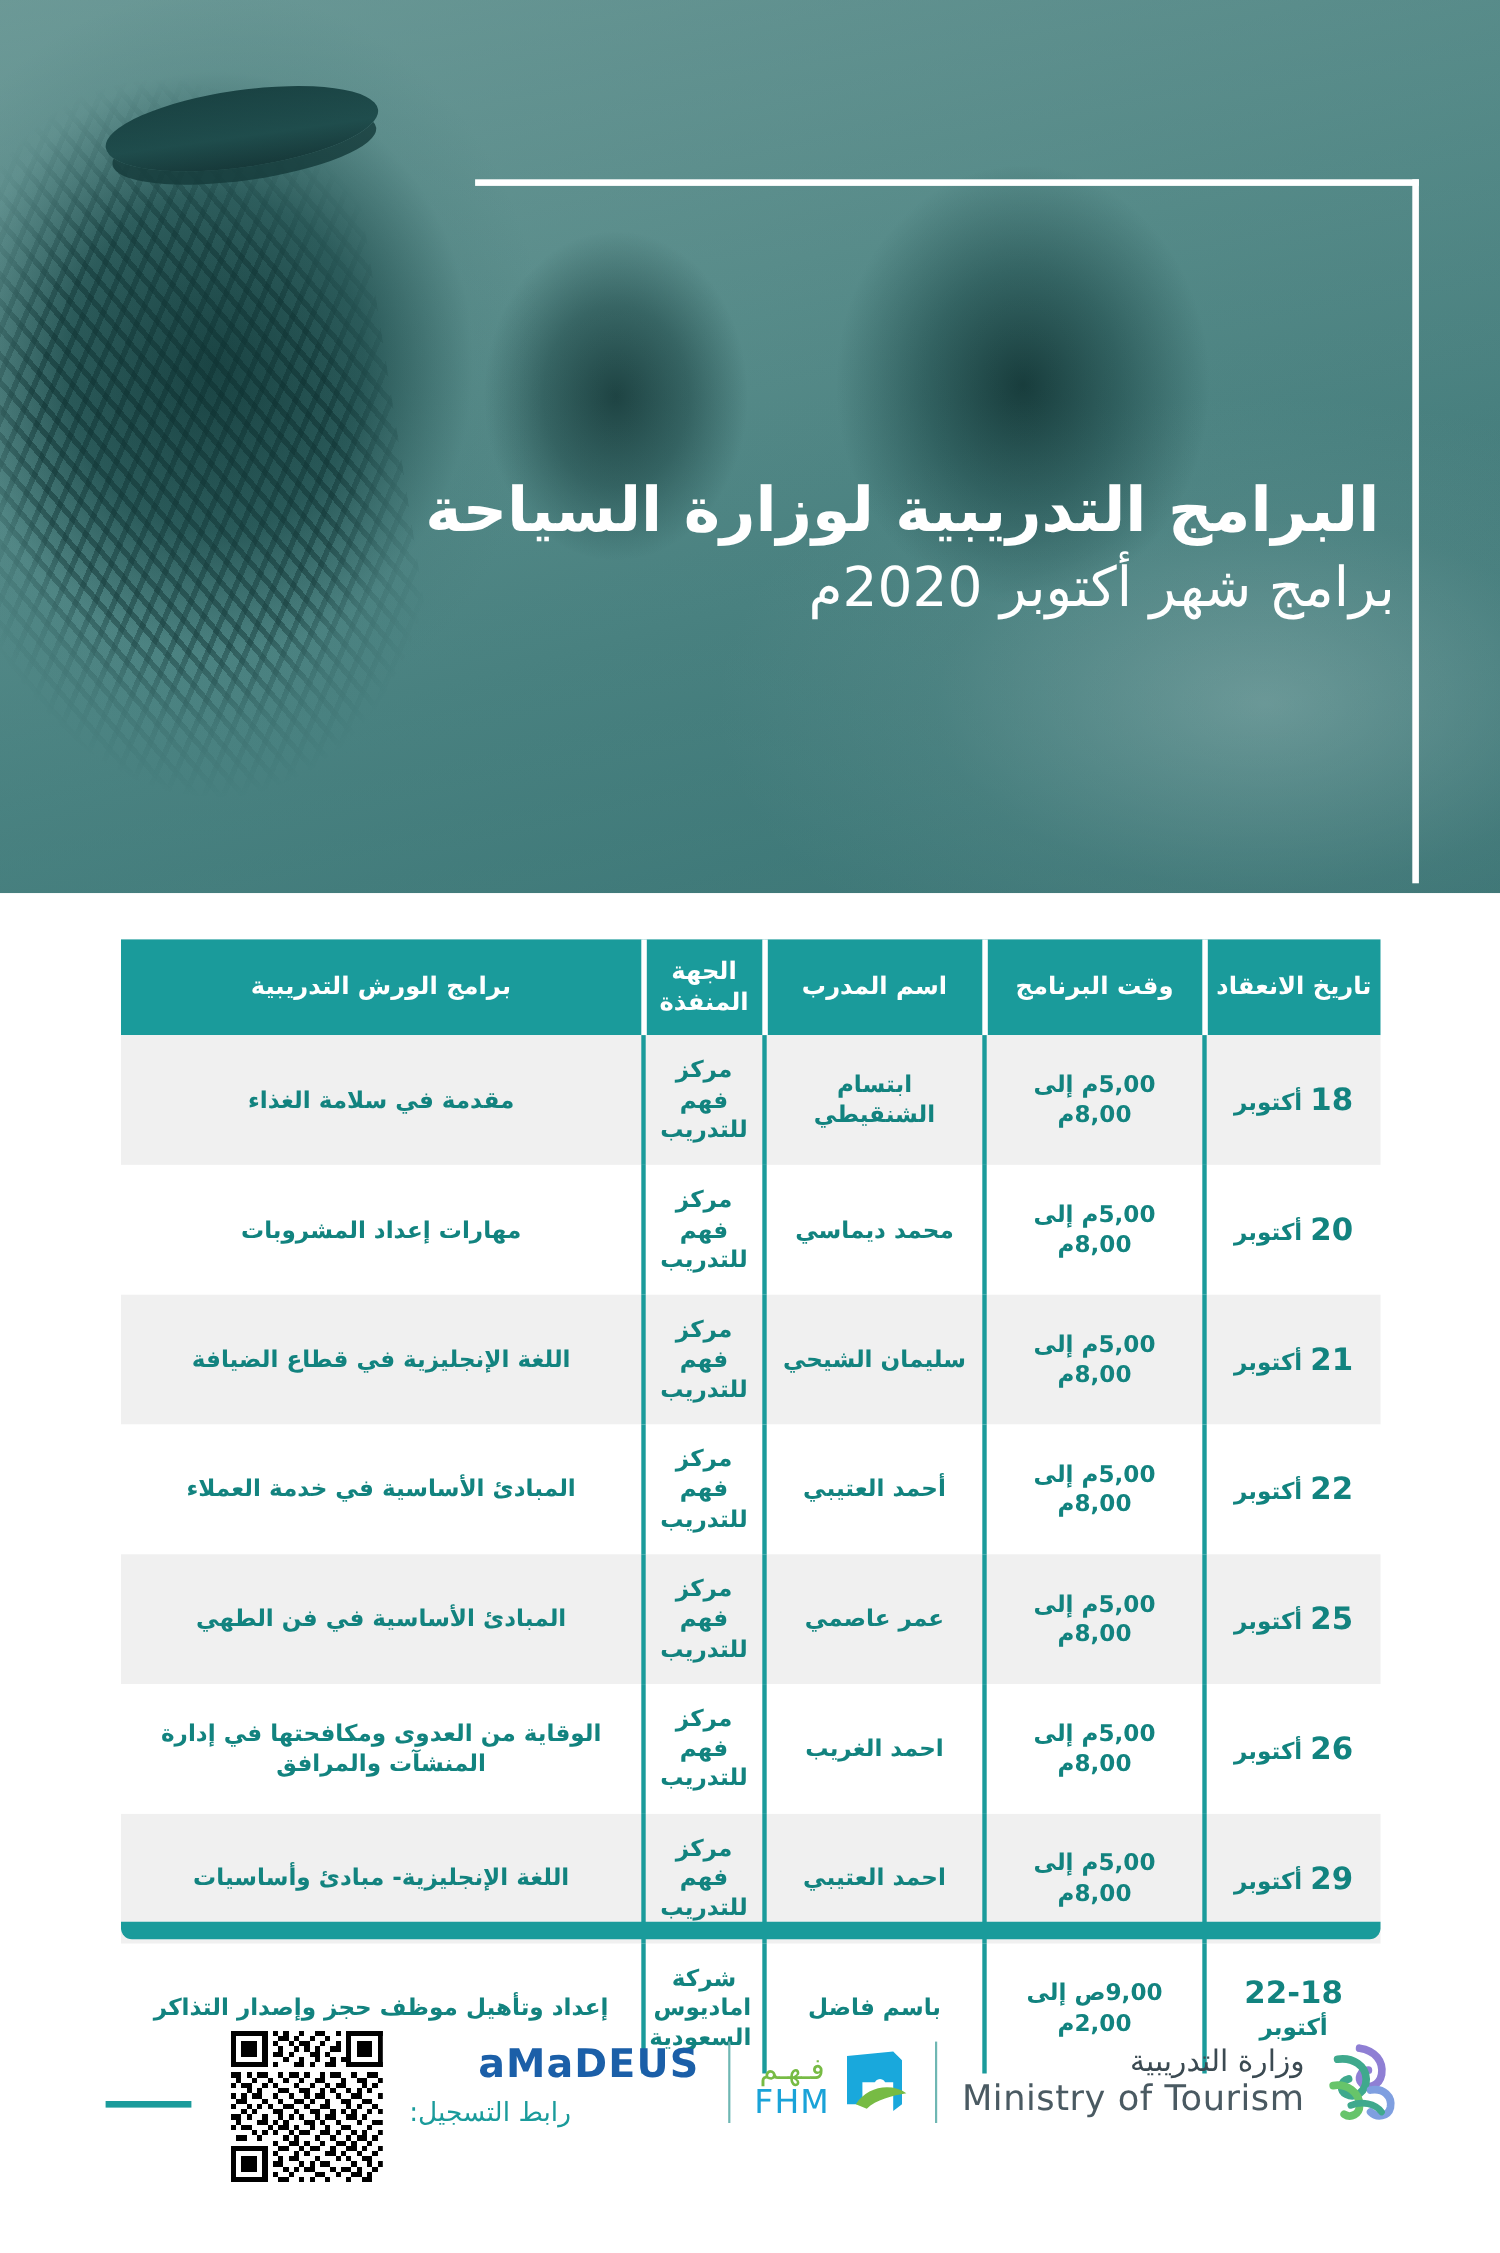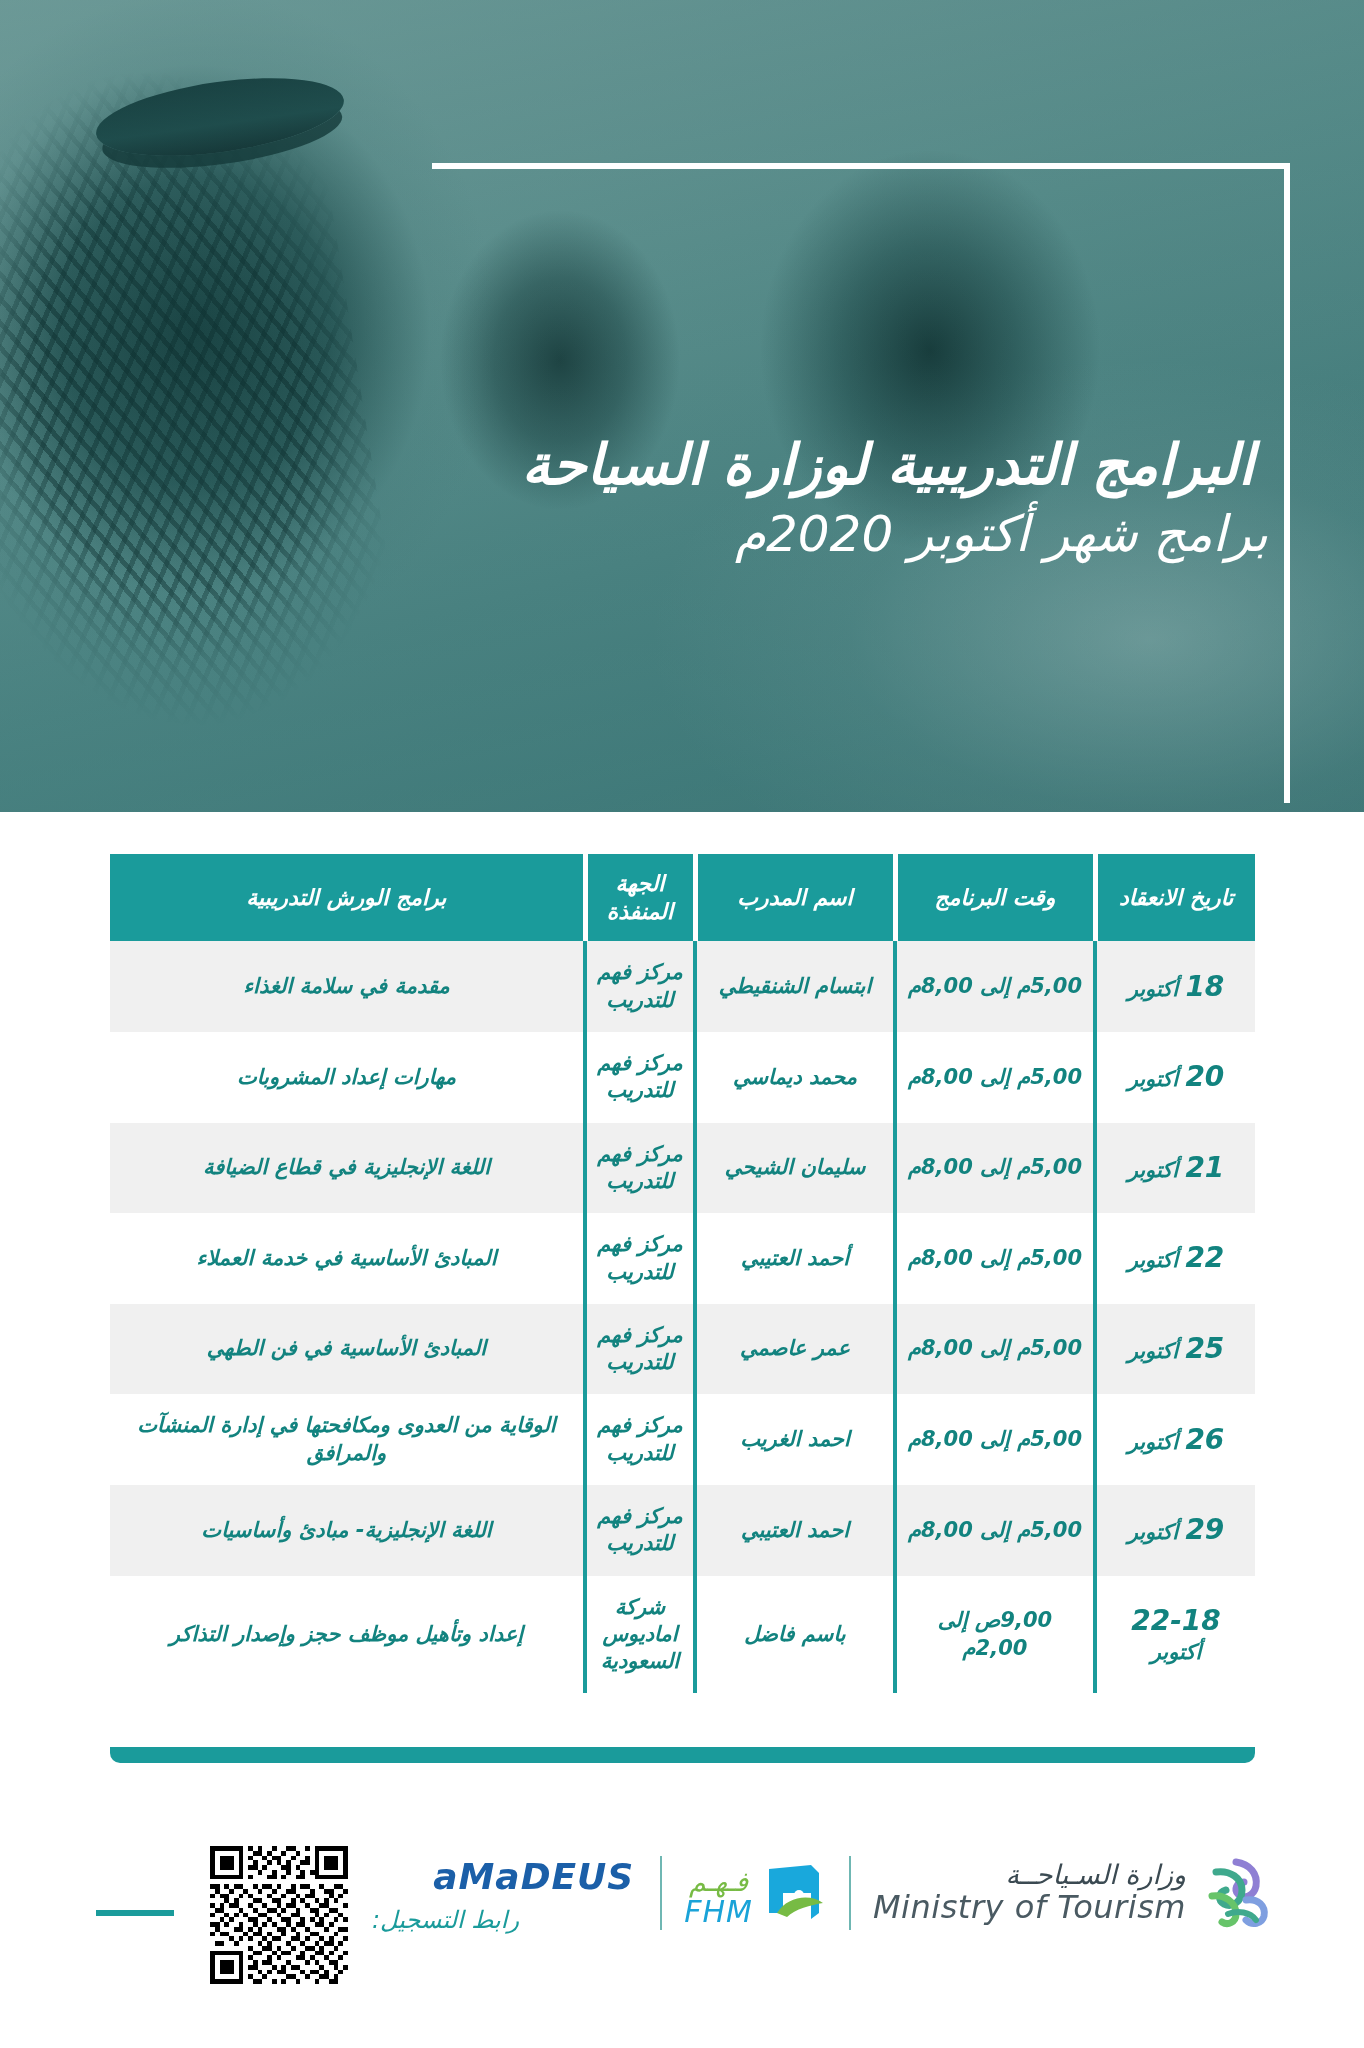--- a/index.html
+++ b/index.html
@@ -10,21 +10,20 @@
     background: #ffffff;
     font-family: "DejaVu Sans", "Liberation Sans", sans-serif;
   }
 
   .poster {
     position: relative;
     width: 1364px;
     height: 2048px;
     background: #ffffff;
     overflow: hidden;
-    font-style: italic;
   }
 
   
   .hero {
     position: absolute;
     top: 0; left: 0;
     width: 1364px;
     height: 812px;
     overflow: hidden;
     background: #4e7f7e;
@@ -614,21 +613,21 @@
             <svg width="66" height="58" viewBox="0 0 66 58" aria-hidden="true">
               <path d="M8 6 L50 2 L58 10 L58 50 L50 56 L50 30 L22 30 L22 50 L8 50 Z" fill="#19a8dc"></path>
               <circle cx="38" cy="32" r="5" fill="#ffffff"></circle>
               <path d="M16 50 C26 34 48 30 62 40 C50 42 34 46 26 54 Z" fill="#77bb44"></path>
             </svg>
           </div>
         </div>
         <div class="vdiv"></div>
         <div class="logo-mot">
           <div class="mot-text">
-            <div class="mot-ar">وزارة السـياحــة</div>
+            <div class="mot-ar">وزارة التدريبية</div>
             <div class="mot-en">Ministry of Tourism</div>
           </div>
           <div class="mot-mark">
             <svg width="74" height="74" viewBox="0 0 74 74" aria-hidden="true">
               <path d="M38 6 C52 8 60 18 58 30 C56 40 46 44 40 38 C36 34 38 26 46 26" fill="none" stroke="#8f7fd4" stroke-width="7" stroke-linecap="round"></path>
               <path d="M18 16 C32 14 44 22 44 34 C44 46 34 52 26 48 C20 45 20 36 28 34" fill="none" stroke="#3fa98d" stroke-width="7" stroke-linecap="round"></path>
               <path d="M14 40 C26 38 38 46 38 58 C38 66 30 70 24 66" fill="none" stroke="#67c46a" stroke-width="7" stroke-linecap="round"></path>
               <path d="M48 44 C60 42 68 50 66 60 C64 68 54 70 48 64" fill="none" stroke="#7f9fe0" stroke-width="7" stroke-linecap="round"></path>
               <path d="M30 58 C40 54 52 56 58 64" fill="none" stroke="#3fa98d" stroke-width="6" stroke-linecap="round"></path>
             </svg>

